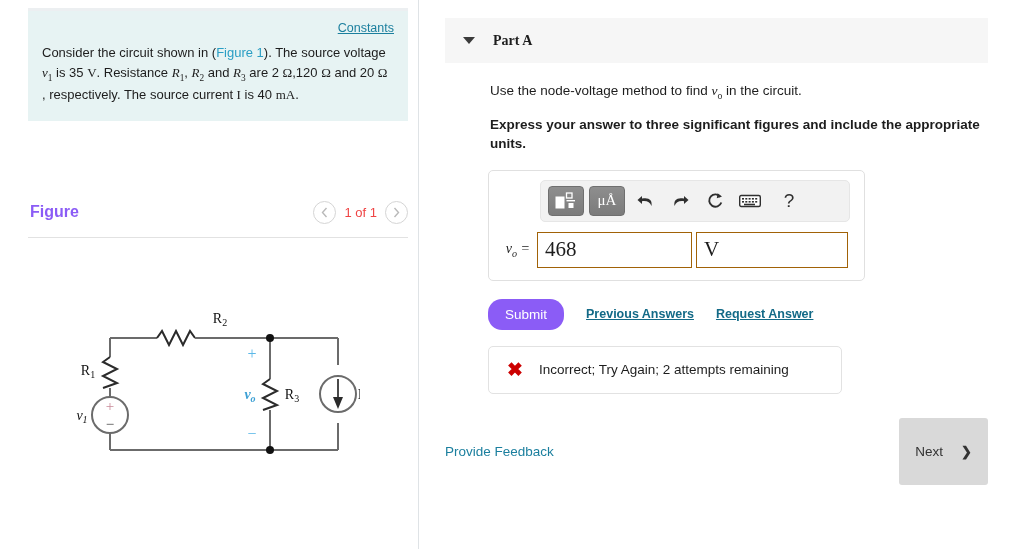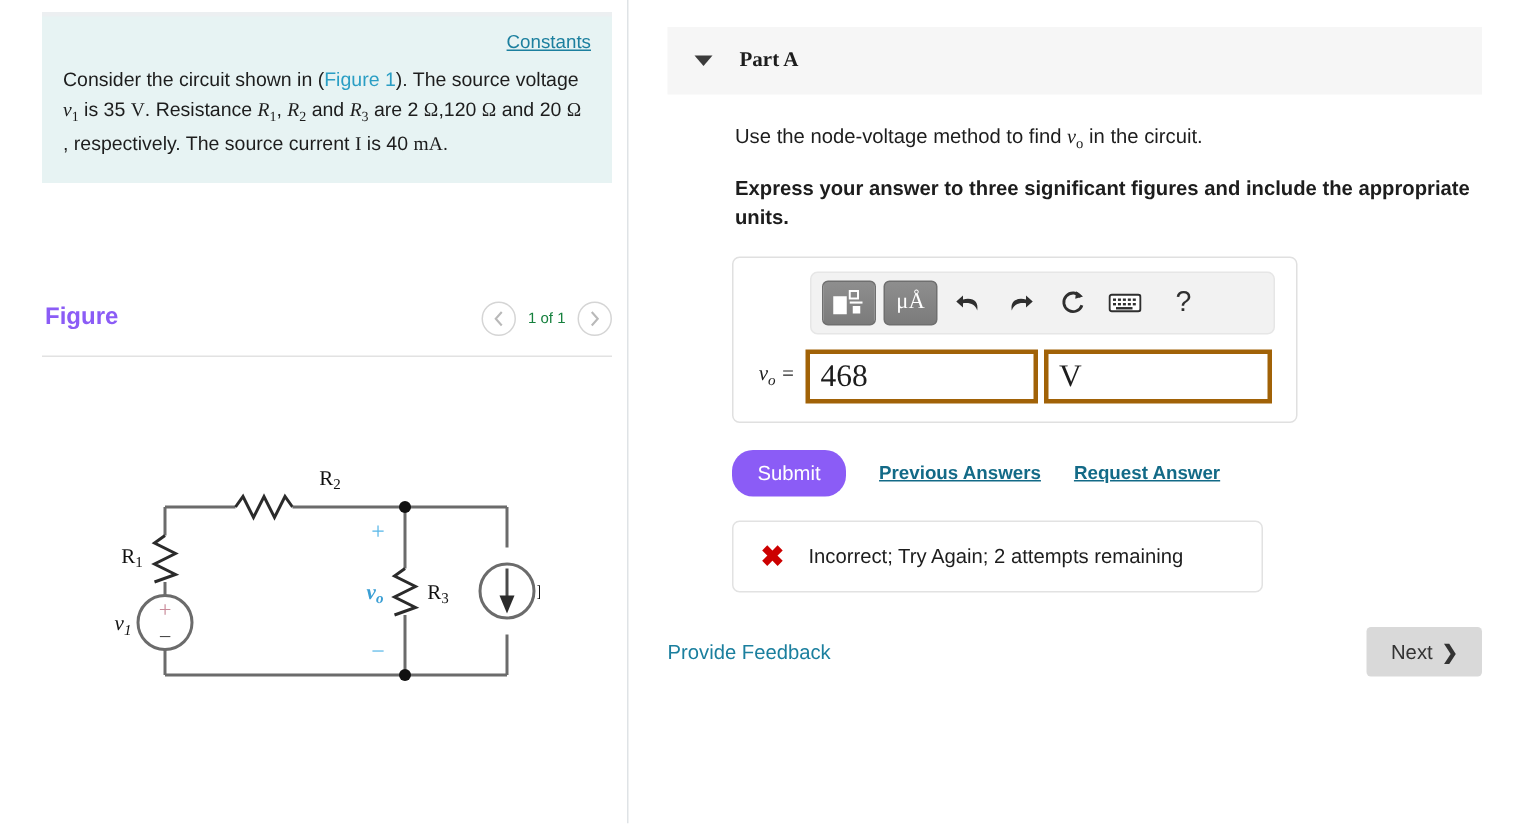--- a/index.html
+++ b/index.html
@@ -64,21 +64,21 @@
     position: absolute; right: 0px; top: 3px;
     display: flex; align-items: center; gap: 8px;
   }
   .nav-circle {
     width: 23px; height: 23px; border-radius: 50%;
     border: 1px solid #d5d5d5;
     display: flex; align-items: center; justify-content: center;
     color: #b9b9b9; font-size: 11px;
     cursor: pointer; background: #fff;
   }
-  .fig-count { font-size: 10px; color: #15803d; }
+  .fig-count { font-size: 13px; color: #ef4444; }
   .figure-rule {
     position: absolute; left: 28px; top: 237px;
     width: 380px; height: 1px; background: #e2e2e2;
   }
 
   
   .circuit-wrap {
     position: absolute; left: 60px; top: 305px;
     width: 300px; height: 165px;
   }
@@ -152,21 +152,21 @@
     display: flex; align-items: center;
     margin-top: 10px;
   }
   .ans-label {
     width: 38px; text-align: right; padding-right: 7px;
     font-family: "Liberation Serif", serif; font-style: italic; font-size: 14px;
   }
   .ans-label sub { font-size: 0.72em; }
   .ans-input {
     height: 36px;
-    border: 3px solid #a16207;
+    border: 1px solid #a16207;
     background: #fff;
     font-family: "Liberation Serif", serif;
     font-size: 21px;
     padding: 0 7px;
     color: #1d1d1d;
     outline: none;
   }
   .ans-value { width: 155px; }
   .ans-unit  { width: 152px; margin-left: 4px; }
 
@@ -202,24 +202,24 @@
 
   
   .footer {
     position: absolute; left: 445px; top: 418px; width: 543px;
     display: flex; align-items: center; justify-content: space-between;
   }
   .feedback-link { color: #1b7f9e; font-size: 13.5px; cursor: pointer; }
   .next-btn {
     background: #d9d9d9; color: #333;
     border: none; border-radius: 3px;
-    font-size: 13.5px; padding: 9px 16px;
+    font-size: 13.5px; padding: 26px 16px;
     cursor: pointer;
     font-family: "Liberation Sans", sans-serif;
-    display: flex; align-items: center; gap: 6px;
+    display: flex; align-items: center; gap: 18px;
   }
   .next-chev { font-weight: bold; font-size: 13px; }
 </style>
 </head>
 <body>
 
 <div class="page">
 
   <div class="divider"></div>
 

